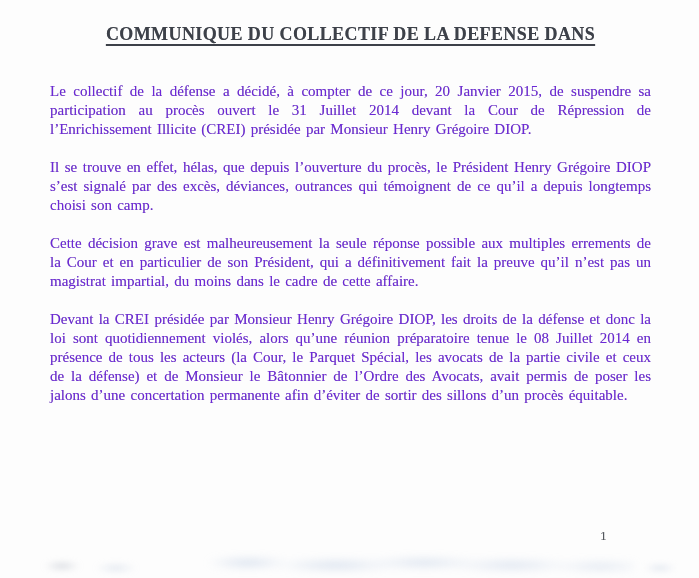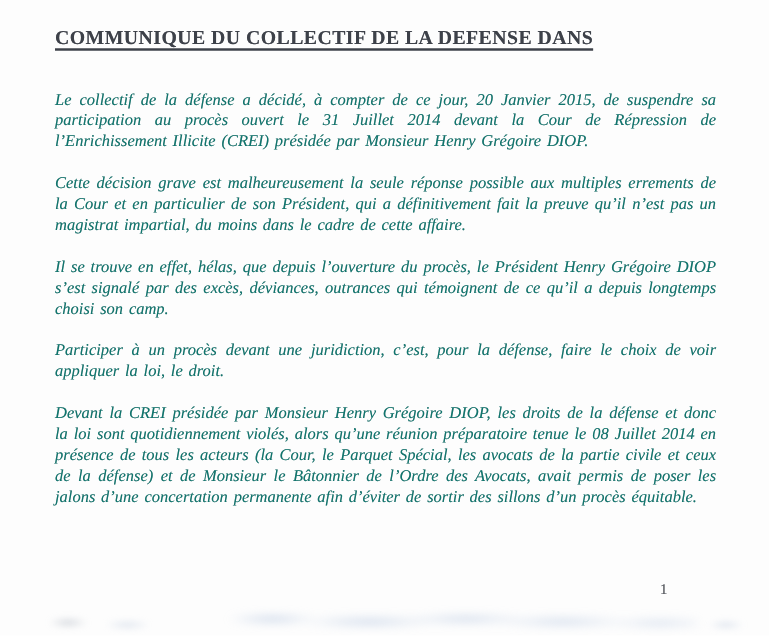--- a/index.html
+++ b/index.html
@@ -16,43 +16,42 @@
     font-family: "Liberation Serif", "DejaVu Serif", serif;
   }
   .content {
     position: absolute;
     top: 23px;
     left: 50px;
     width: 601px;
   }
   .title {
     margin: 0 0 36px 0;
-    text-align: left;
+    text-align: center;
     font-size: 18px;
     font-weight: bold;
     letter-spacing: 0.4px;
     line-height: 23px;
     color: #3d4149;
     text-shadow: 0 0 0.6px rgba(60,64,73,0.55);
   }
   .title-line {
     display: inline;
     text-decoration: underline;
     text-decoration-thickness: 1.5px;
     text-underline-offset: 4px;
   }
   .body-text p {
     margin: 0 0 19px 0;
     font-size: 15px;
     line-height: 19px;
-    color: #0f766e;
+    color: #6d28d9;
     text-align: justify;
     word-spacing: 1.5px;
     text-shadow: 0 0 0.6px rgba(75,79,87,0.45);
-    font-style: italic;
   }
   .page-number {
     position: absolute;
     top: 528px;
     left: 600px;
     font-size: 13.5px;
     color: #55585e;
     text-shadow: 0 0 0.5px rgba(85,88,94,0.4);
   }
   
@@ -97,23 +96,22 @@
 <div class="page">
 
   <div class="content">
 
     <h1 class="title">
       <span class="title-line">COMMUNIQUE DU COLLECTIF DE LA DEFENSE DANS</span><br>
     </h1>
 
     <div class="body-text">
       <p>Le collectif de la défense a décidé, à compter de ce jour, 20 Janvier 2015, de suspendre sa participation au procès ouvert le 31 Juillet 2014 devant la Cour de Répression de l’Enrichissement Illicite (CREI) présidée par Monsieur Henry Grégoire DIOP.</p>
+      <p>Il se trouve en effet, hélas, que depuis l’ouverture du procès, le Président Henry Grégoire DIOP s’est signalé par des excès, déviances, outrances qui témoignent de ce qu’il a depuis longtemps choisi son camp.</p>
       <p>Cette décision grave est malheureusement la seule réponse possible aux multiples errements de la Cour et en particulier de son Président, qui a définitivement fait la preuve qu’il n’est pas un magistrat impartial, du moins dans le cadre de cette affaire.</p>
-      <p>Il se trouve en effet, hélas, que depuis l’ouverture du procès, le Président Henry Grégoire DIOP s’est signalé par des excès, déviances, outrances qui témoignent de ce qu’il a depuis longtemps choisi son camp.</p>
-      <p>Participer à un procès devant une juridiction, c’est, pour la défense, faire le choix de voir appliquer la loi, le droit.</p>
       <p>Devant la CREI présidée par Monsieur Henry Grégoire DIOP, les droits de la défense et donc la loi sont quotidiennement violés, alors qu’une réunion préparatoire tenue le 08 Juillet 2014 en présence de tous les acteurs (la Cour, le Parquet Spécial, les avocats de la partie civile et ceux de la défense) et de Monsieur le Bâtonnier de l’Ordre des Avocats, avait permis de poser les jalons d’une concertation permanente afin d’éviter de sortir des sillons d’un procès équitable.</p>
     </div>
 
   </div>
 
   <div class="page-number">1</div>
 
   <div class="bleed-strip"></div>
   <div class="bleed-blob-left"></div>
   <div class="bleed-blob-right"></div>

